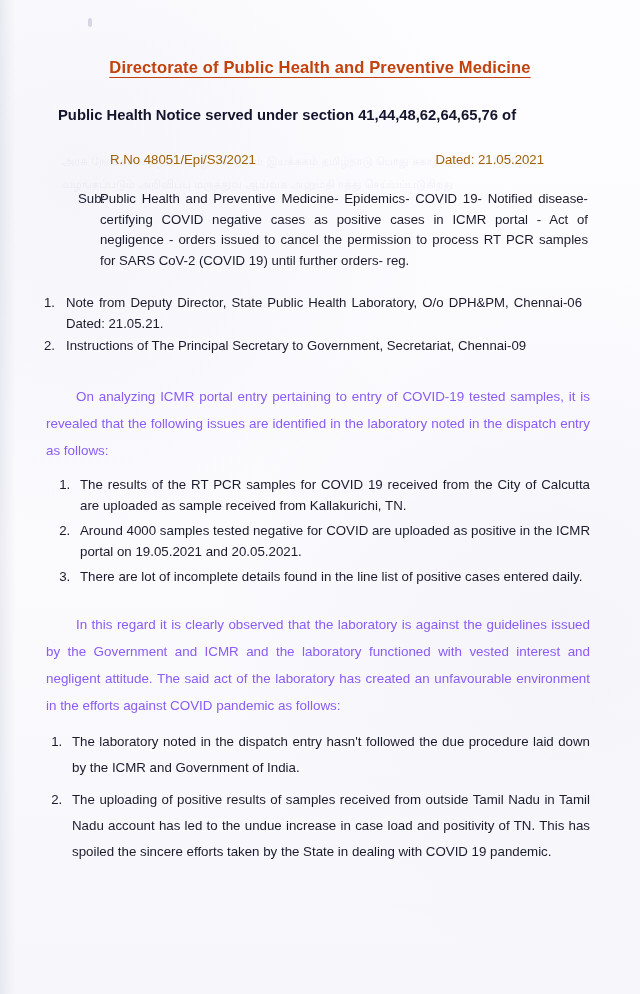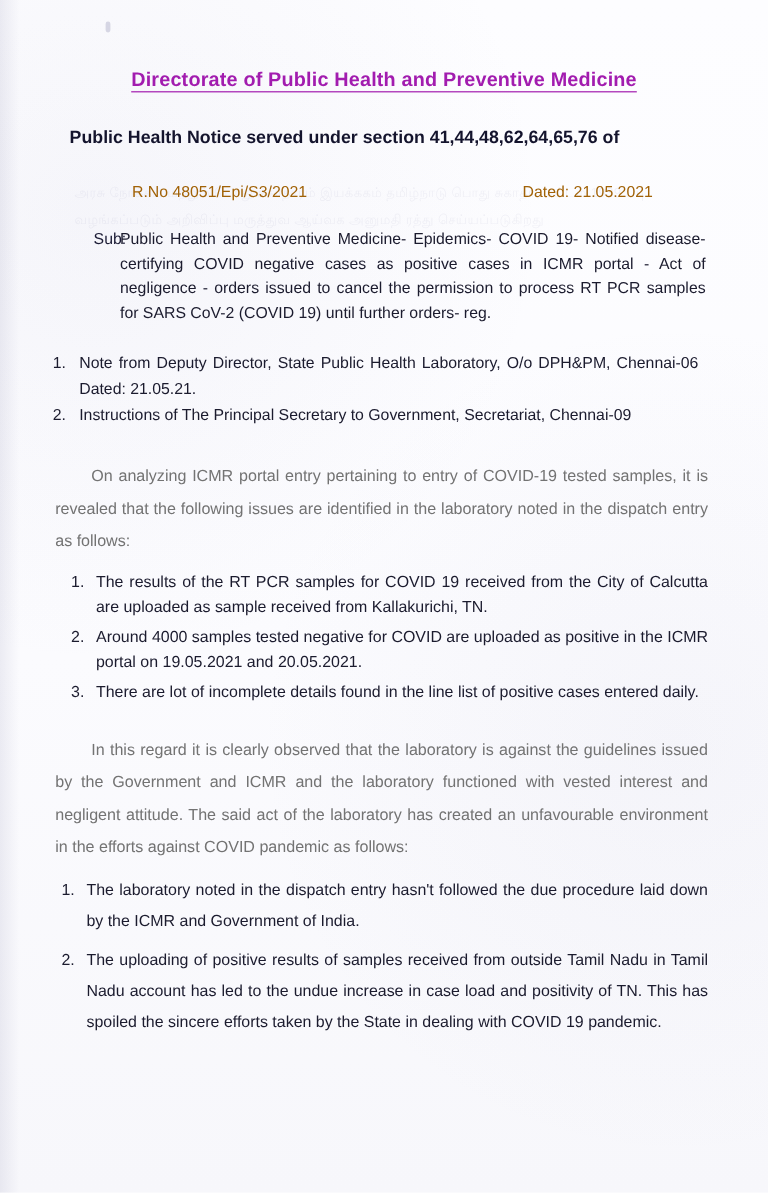--- a/index.html
+++ b/index.html
@@ -42,21 +42,21 @@
     box-sizing: border-box;
   }
   .doc-title {
     text-align: center;
     font-size: 16.5px;
     font-weight: bold;
     letter-spacing: 0.15px;
     text-decoration: underline;
     text-underline-offset: 4px;
     margin: 16px 0 0 0;
-    color: #a21caf;
+    color: #c2410c;
   }
   .doc-subtitle {
     font-size: 14.8px;
     font-weight: bold;
     line-height: 25px;
     margin: 26px 14px 0 14px;
     color: #14142d;
   }
   .refline {
     display: flex;
@@ -100,21 +100,21 @@
     flex: 1 1 auto;
     text-align: justify;
     padding-right: 6px;
   }
   .para {
     font-size: 13.4px;
     line-height: 27px;
     text-align: justify;
     margin: 24px 6px 0 2px;
     text-indent: 30px;
-    color: #737373;
+    color: #8b5cf6;
   }
   ol.num-list {
     margin: 10px 0 0 0;
     padding: 0 6px 0 30px;
     font-size: 13.3px;
     line-height: 21.5px;
   }
   ol.num-list li {
     margin-bottom: 3px;
     text-align: justify;

